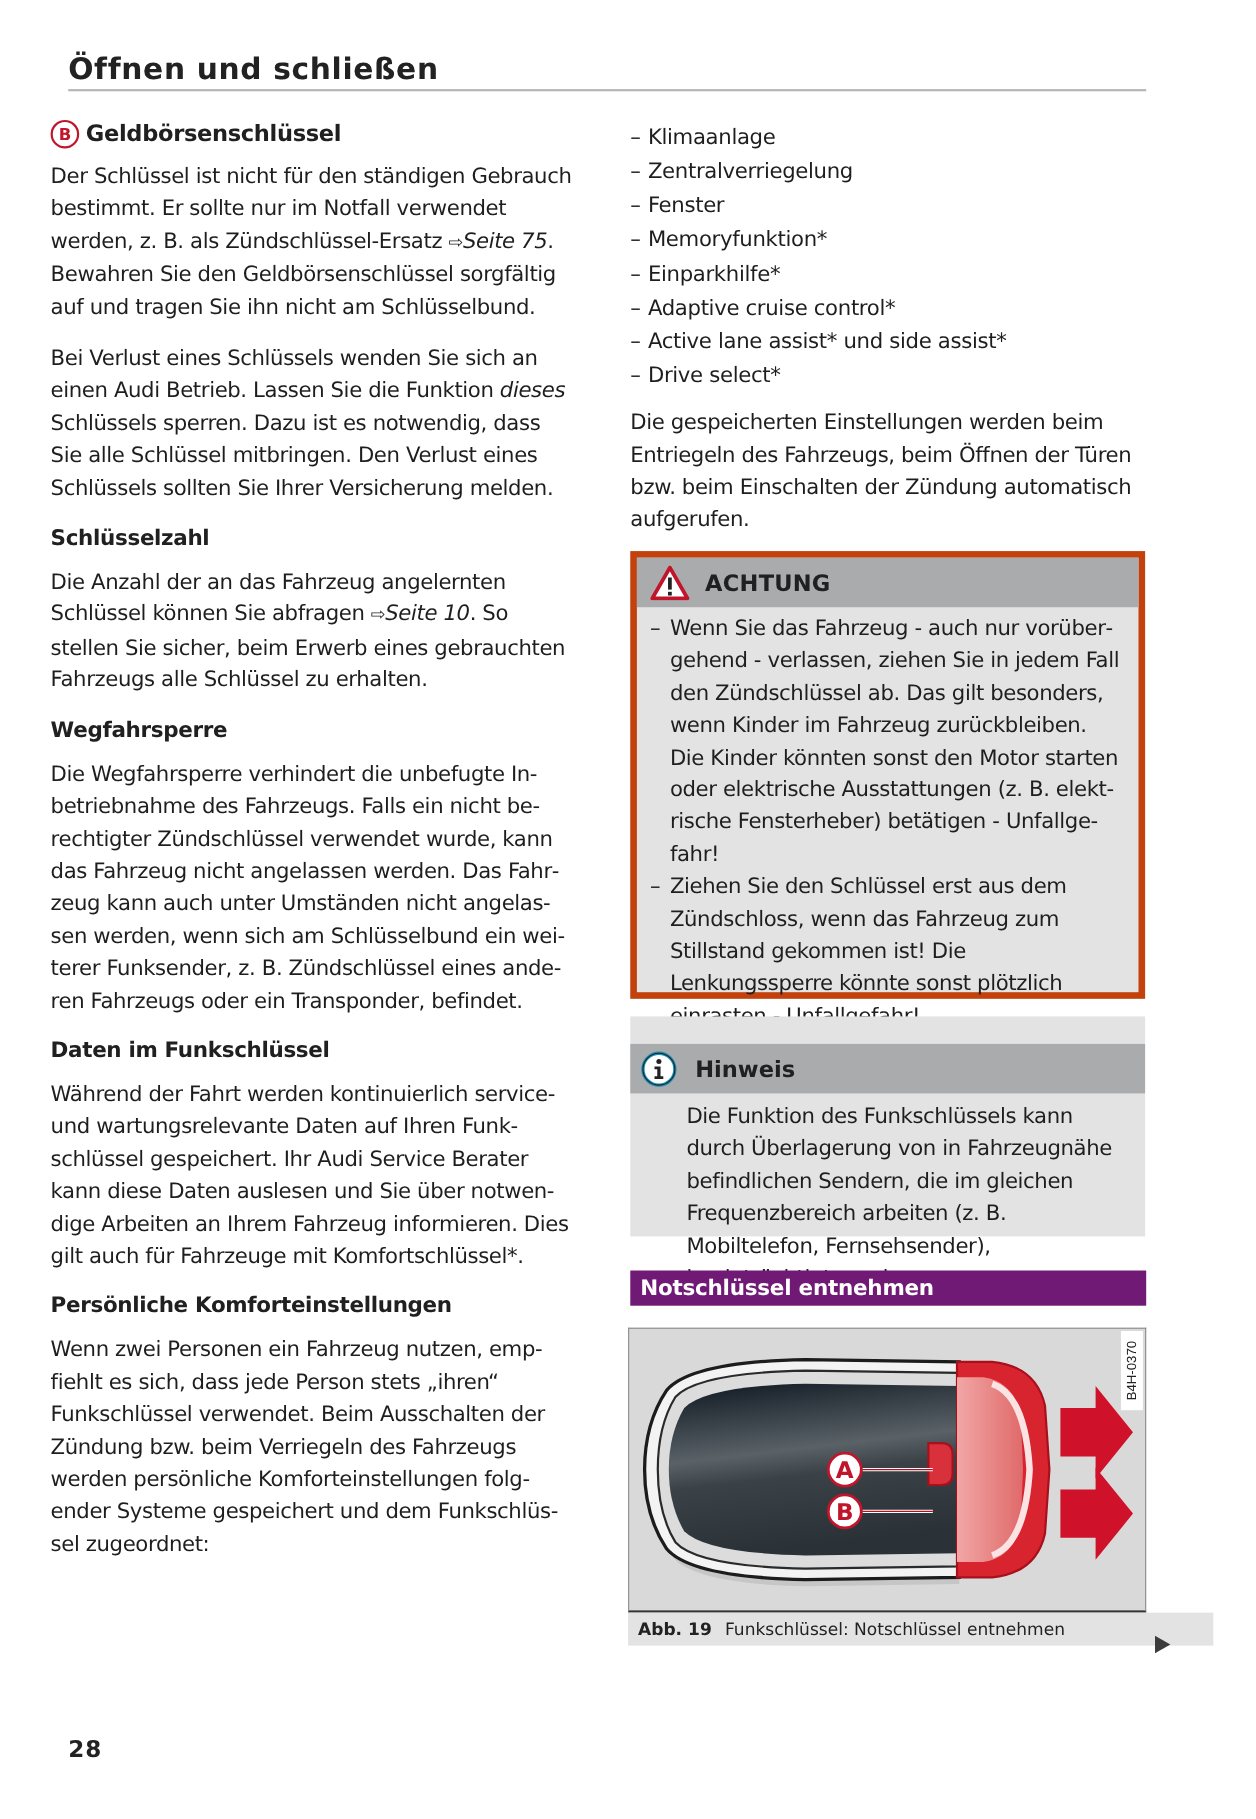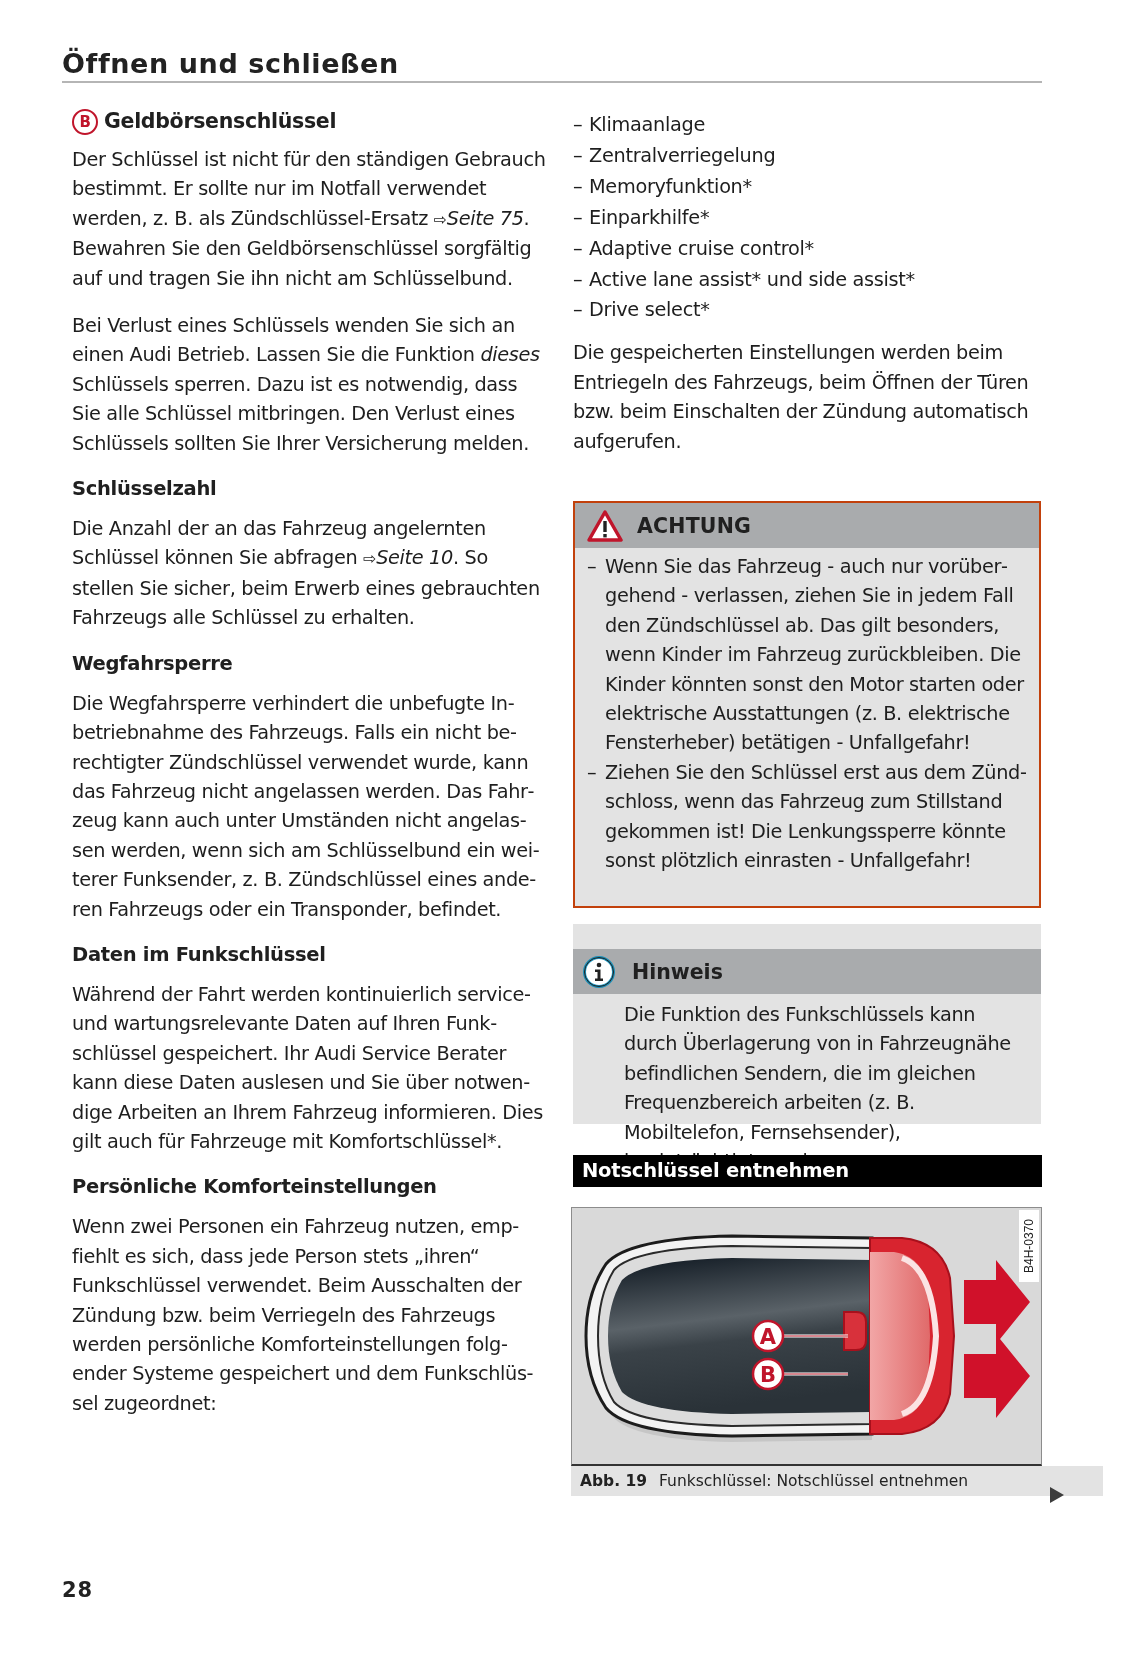--- a/index.html
+++ b/index.html
@@ -8,57 +8,57 @@
     font-family: "DejaVu Sans", sans-serif; color: #1e1e1e;
   }
   .running-head {
     position: absolute; left: 62px; top: 48px;
     font-size: 27px; font-weight: bold; letter-spacing: 0.6px; color: #222;
   }
   .head-rule {
     position: absolute; left: 62px; top: 81px; width: 980px; height: 2px; background: #b5b5b5;
   }
   .col { position: absolute; top: 108px; }
-  .col-left { left: 72px; width: 478px; }
+  .col-left { left: 46px; width: 478px; }
   .col-right { left: 573px; width: 470px; }
   .txt { font-size: 19.3px; line-height: 29.4px; letter-spacing: -0.35px; margin: 0; }
   .h { font-size: 19.5px; font-weight: bold; line-height: 26px; letter-spacing: -0.3px; margin: 0 0 12px 0; color: #202020; }
   .gap { height: 18px; }
   .i { font-style: italic; }
   .ref-arrow { font-size: 16px; }
   .circ-b {
     display: inline-block; width: 22px; height: 22px; border: 2px solid #c0152b; border-radius: 50%;
     color: #c0152b; font-size: 15px; font-weight: bold; text-align: center; line-height: 22px;
     vertical-align: 1px; margin-right: 6px; box-sizing: content-box;
   }
   ul.dash { list-style: none; margin: 0; padding: 0; }
   ul.dash li { font-size: 19.3px; line-height: 30.9px; letter-spacing: -0.3px; padding-left: 0; }
   ul.dash li .d { display: inline-block; width: 16px; }
 
   .warn-box {
     position: absolute; left: 573px; top: 501px; width: 468px; height: 407px;
-    border: 2px solid #c2410c; background: #e3e3e3; box-sizing: border-box;
+    border: 6px solid #c2410c; background: #e3e3e3; box-sizing: border-box;
   }
   .warn-head {
     height: 45px; background: #a9abad; display: flex; align-items: center; padding-left: 12px;
   }
   .warn-head .title { font-size: 20.5px; font-weight: bold; margin-left: 14px; color: #202020; letter-spacing: 0.2px; }
   .warn-body { padding: 4px 12px 0 12px; }
   .warn-body .item { display: flex; font-size: 19.3px; line-height: 29.4px; letter-spacing: -0.35px; }
   .warn-body .item .d { width: 18px; flex: none; }
 
   .note-box {
     position: absolute; left: 573px; top: 924px; width: 468px; height: 200px; background: #e3e3e3;
   }
   .note-head { height: 45px; background: #a9abad; display: flex; align-items: center; padding-left: 9px; margin-top: 25px; }
   .note-head .title { font-size: 20.5px; font-weight: bold; margin-left: 16px; color: #202020; }
   .note-body { padding: 6px 16px 0 16px; font-size: 19.3px; line-height: 29.4px; letter-spacing: -0.35px; margin-left: 35px; }
 
   .section-bar {
-    position: absolute; left: 573px; top: 1155px; width: 469px; height: 32px; background: #000000;
+    position: absolute; left: 573px; top: 1155px; width: 469px; height: 32px; background: #701a75;
     color: #fff; font-size: 19.5px; font-weight: bold; line-height: 32px; padding-left: 9px; box-sizing: border-box;
     letter-spacing: -0.2px;
   }
   .figure {
     position: absolute; left: 571px; top: 1207px; width: 471px; height: 259px;
     background: #d9d9d9; border: 1.5px solid #8c8c8c; box-sizing: border-box; border-bottom: 2px solid #333;
   }
   .figure svg { position: absolute; left: 0; top: 0; }
   .fig-id {
     position: absolute; right: 2px; top: 2px; width: 20px; height: 72px; background: #fff;
@@ -102,20 +102,21 @@
   <p class="txt">Während der Fahrt werden kontinuierlich service- und wartungsrelevante Daten auf Ihren Funk­schlüssel gespeichert. Ihr Audi Service Berater kann diese Daten auslesen und Sie über notwen­dige Arbeiten an Ihrem Fahrzeug informieren. Dies gilt auch für Fahrzeuge mit Komfortschlüs­sel*.</p>
   <div class="gap"></div>
   <div class="h">Persönliche Komforteinstellungen</div>
   <p class="txt">Wenn zwei Personen ein Fahrzeug nutzen, emp­fiehlt es sich, dass jede Person stets „ihren“ Funkschlüssel verwendet. Beim Ausschalten der Zündung bzw. beim Verriegeln des Fahrzeugs werden persönliche Komforteinstellungen folg­ender Systeme gespeichert und dem Funkschlüs­sel zugeordnet:</p>
 </div>
 
 <div class="col col-right" style="top:110px;">
   <ul class="dash" id="systems-list">
       <li><span class="d">–</span><span>Klimaanlage</span></li>
       <li><span class="d">–</span><span>Zentralverriegelung</span></li>
+      <li><span class="d">–</span><span>Fenster</span></li>
       <li><span class="d">–</span><span>Memoryfunktion*</span></li>
       <li><span class="d">–</span><span>Einparkhilfe*</span></li>
       <li><span class="d">–</span><span>Adaptive cruise control*</span></li>
       <li><span class="d">–</span><span>Active lane assist* und side assist*</span></li>
       <li><span class="d">–</span><span>Drive select*</span></li>
     </ul>
   <div style="height:12px;"></div>
   <p class="txt">Die gespeicherten Einstellungen werden beim Entriegeln des Fahrzeugs, beim Öffnen der Türen bzw. beim Einschalten der Zündung automatisch aufgerufen.</p>
 </div>
 

